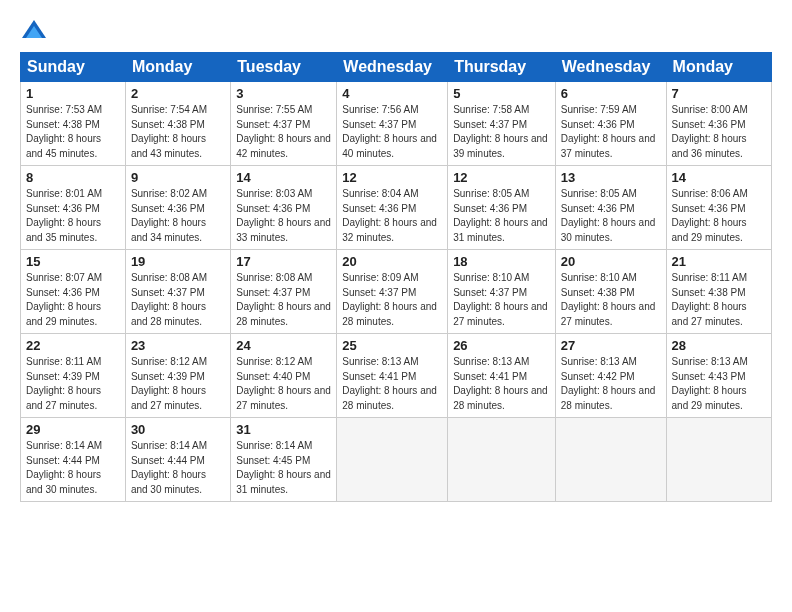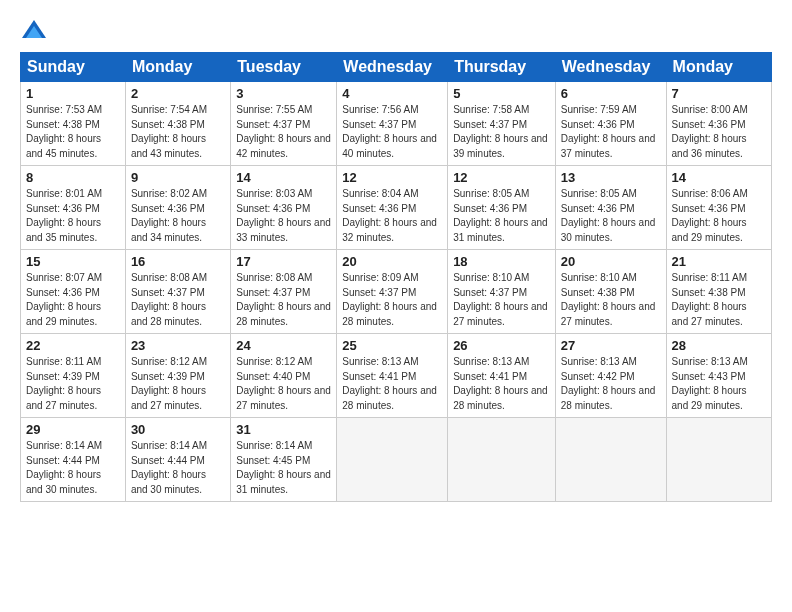--- a/index.html
+++ b/index.html
@@ -210,21 +210,21 @@
       </td>
         </tr>
         <tr>
           <td>
         <span class="day-num">15</span>
         <div class="day-info">
           Sunrise: 8:07 AM<br>Sunset: 4:36 PM<br>Daylight: 8 hours and 29 minutes.
         </div>
       </td>
           <td>
-        <span class="day-num">16</span>
+        <span class="day-num">19</span>
         <div class="day-info">
           Sunrise: 8:08 AM<br>Sunset: 4:37 PM<br>Daylight: 8 hours and 28 minutes.
         </div>
       </td>
           <td>
         <span class="day-num">17</span>
         <div class="day-info">
           Sunrise: 8:08 AM<br>Sunset: 4:37 PM<br>Daylight: 8 hours and 28 minutes.
         </div>
       </td>

